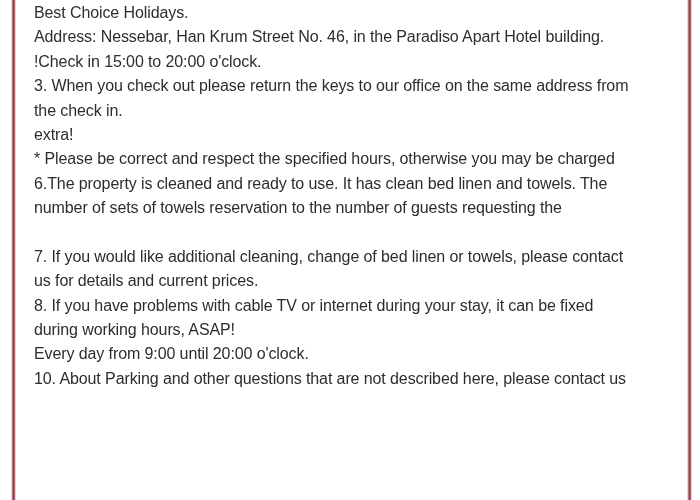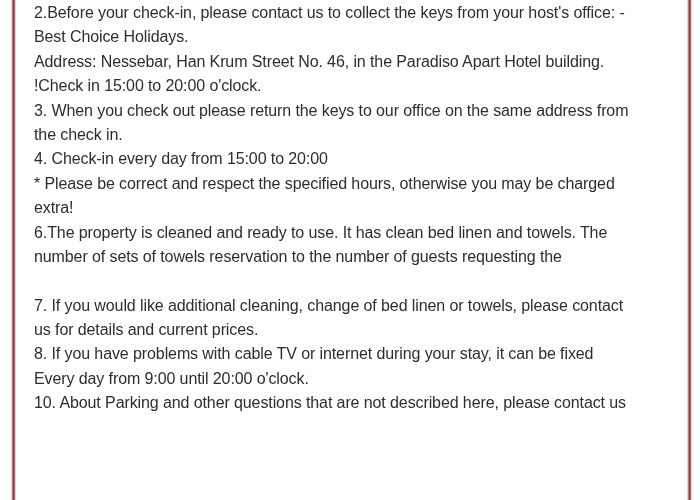--- a/index.html
+++ b/index.html
@@ -46,30 +46,29 @@
     text-decoration-thickness: 1.5px;
   }
 </style>
 </head>
 <body>
 
 <div class="frame-line left"></div>
 <div class="frame-line right"></div>
 
 <div class="content">
-  <div class="line"><span>2.Before your check-in, please contact us to collect the keys from your host's office: -</span></div>
   <div class="line"><span>Best Choice Holidays.</span></div>
   <div class="line"><span>Address: Nessebar, Han Krum Street No. 46, in the Paradiso Apart Hotel building.</span></div>
   <div class="line"><span>!Check in 15:00 to 20:00 o'clock.</span></div>
   <div class="line"><span>3. When you check out please return the keys to our office on the same address from</span></div>
   <div class="line"><span>the check in.</span></div>
-  <div class="line"><span>4. Check-in every day from 15:00 to 20:00</span></div>
+  <div class="line"><span>extra!</span></div>
   <div class="line"><span>* Please be correct and respect the specified hours, otherwise you may be charged</span></div>
-  <div class="line"><span>extra!</span></div>
   <div class="line"><span>6.</span><span class="u">The property is cleaned and ready to use. It has clean bed linen and towels. The</span></div>
   <div class="line"><span class="u">number of sets of towels reservation to the number of guests requesting the</span></div>
   <div class="line"><span></span></div>
   <div class="line"><span>7. If you would like additional cleaning, change of bed linen or towels, please contact</span></div>
   <div class="line"><span>us for details and current prices.</span></div>
   <div class="line"><span>8. If you have problems with cable TV or internet during your stay, it can be fixed</span></div>
+  <div class="line"><span>during working hours, ASAP!</span></div>
   <div class="line"><span>Every day from 9:00 until 20:00 o'clock.</span></div>
   <div class="line"><span>10. About Parking and other questions that are not described here, please contact us</span></div>
 </div>
 
 </body></html>

